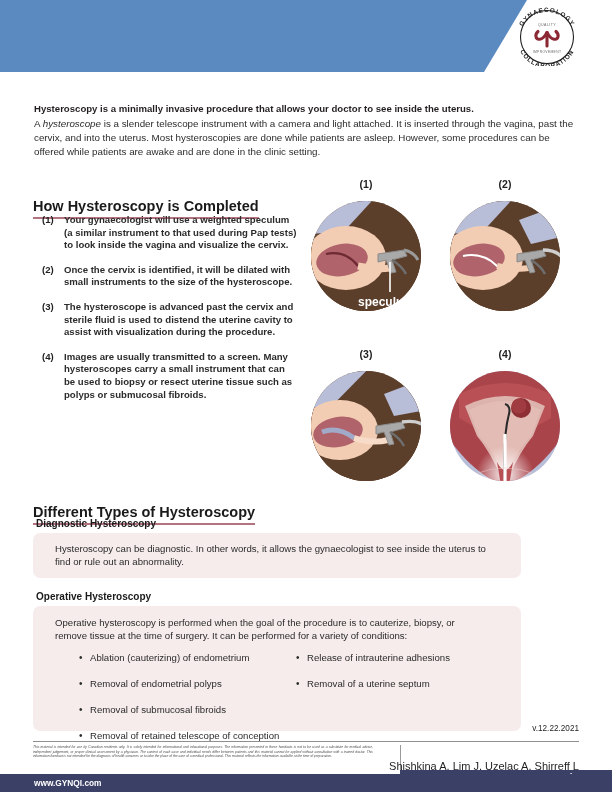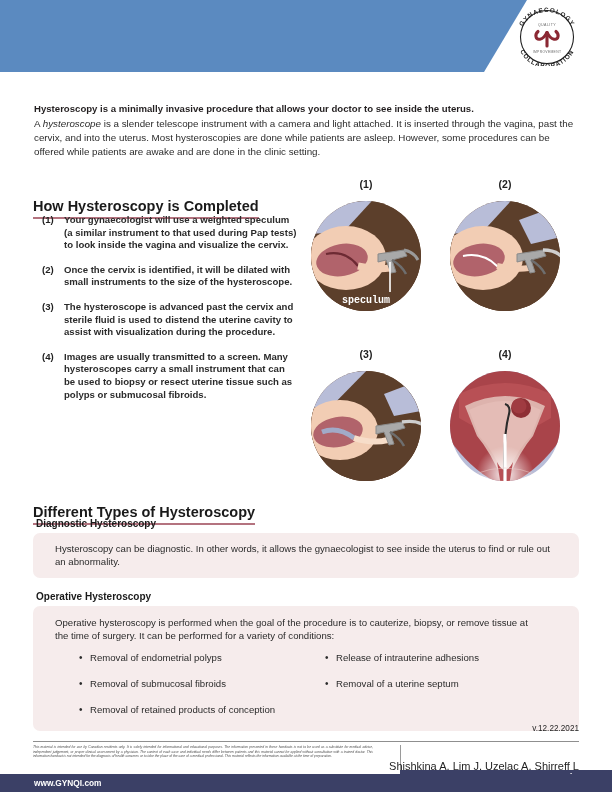--- a/index.html
+++ b/index.html
@@ -73,34 +73,34 @@
   .fig-cap {
     position:absolute; width:100%; text-align:center;
     font-size:10.5px; font-weight:bold; color:#1f1f1f;
   }
   #fig1 { left:306px; top:178px; width:120px; height:140px; }
   #fig2 { left:445px; top:178px; width:120px; height:140px; }
   #fig3 { left:306px; top:348px; width:120px; height:140px; }
   #fig4 { left:445px; top:348px; width:120px; height:140px; }
   .fig svg { position:absolute; left:0; top:18px; }
   .spec-label {
-    position:absolute; font-size:10px; font-weight:bold; color:#ffffff;
-    left:36px; top:117px;font-family:Liberation Mono, monospace;
+    position:absolute; font-size:12px; font-weight:bold; color:#ffffff;
+    left:52px; top:117px;
   }
 
   
   .sub-head {
     position:absolute; left:36px;
     font-size:10px; font-weight:bold; color:#1a1a1a;
   }
   #sub-diag { top:518px; }
   #sub-oper { top:591px; }
 
   .pbox {
-    position:absolute; left:33px; width:546px;
+    position:absolute; left:33px; width:488px;
     background:#f6ecec; border-radius:7px;
   }
   #box-diag { top:533px; height:45px; }
   #box-oper { top:606px; height:125px; }
 
   .pbox p {
     font-size:9.6px; line-height:13.4px; color:#2b2b2b;
   }
   #box-diag p { padding:9px 22px 0 22px; }
   #box-oper p { padding:10px 38px 0 22px; }
@@ -331,23 +331,24 @@
   <div class="sub-head" id="sub-diag">Diagnostic Hysteroscopy</div>
   <div class="pbox" id="box-diag">
     <p>Hysteroscopy can be diagnostic. In other words, it allows the gynaecologist to see inside the uterus to find or rule out an abnormality.</p>
   </div>
 
   <div class="sub-head" id="sub-oper">Operative Hysteroscopy</div>
   <div class="pbox" id="box-oper">
     <p>Operative hysteroscopy is performed when the goal of the procedure is to cauterize, biopsy, or remove tissue at the time of surgery. It can be performed for a variety of conditions:</p>
     <div class="bullets">
       <div class="bcol">
+        <div class="bitem">Ablation (cauterizing) of endometrium</div>
         <div class="bitem">Removal of endometrial polyps</div>
         <div class="bitem">Removal of submucosal fibroids</div>
-        <div class="bitem">Removal of retained products of conception</div>
+        <div class="bitem">Removal of retained telescope of conception</div>
       </div>
       <div class="bcol right">
         <div class="bitem">Release of intrauterine adhesions</div>
         <div class="bitem">Removal of a uterine septum</div>
       </div>
     </div>
   </div>
 
   <div class="foot-rule"></div>
   <div class="disclaimer">This material is intended for use by Canadian residents only. It is solely intended for informational and educational purposes. The information presented in these handouts is not to be used as a substitute for medical advice, independent judgement, or proper clinical assessment by a physician. The context of each case and individual needs differ between patients and this material cannot be applied without consultation with a trained doctor. This information handout is not intended for the diagnosis of health concerns or to take the place of the care of a medical professional. This material reflects the information available at the time of preparation.</div>

